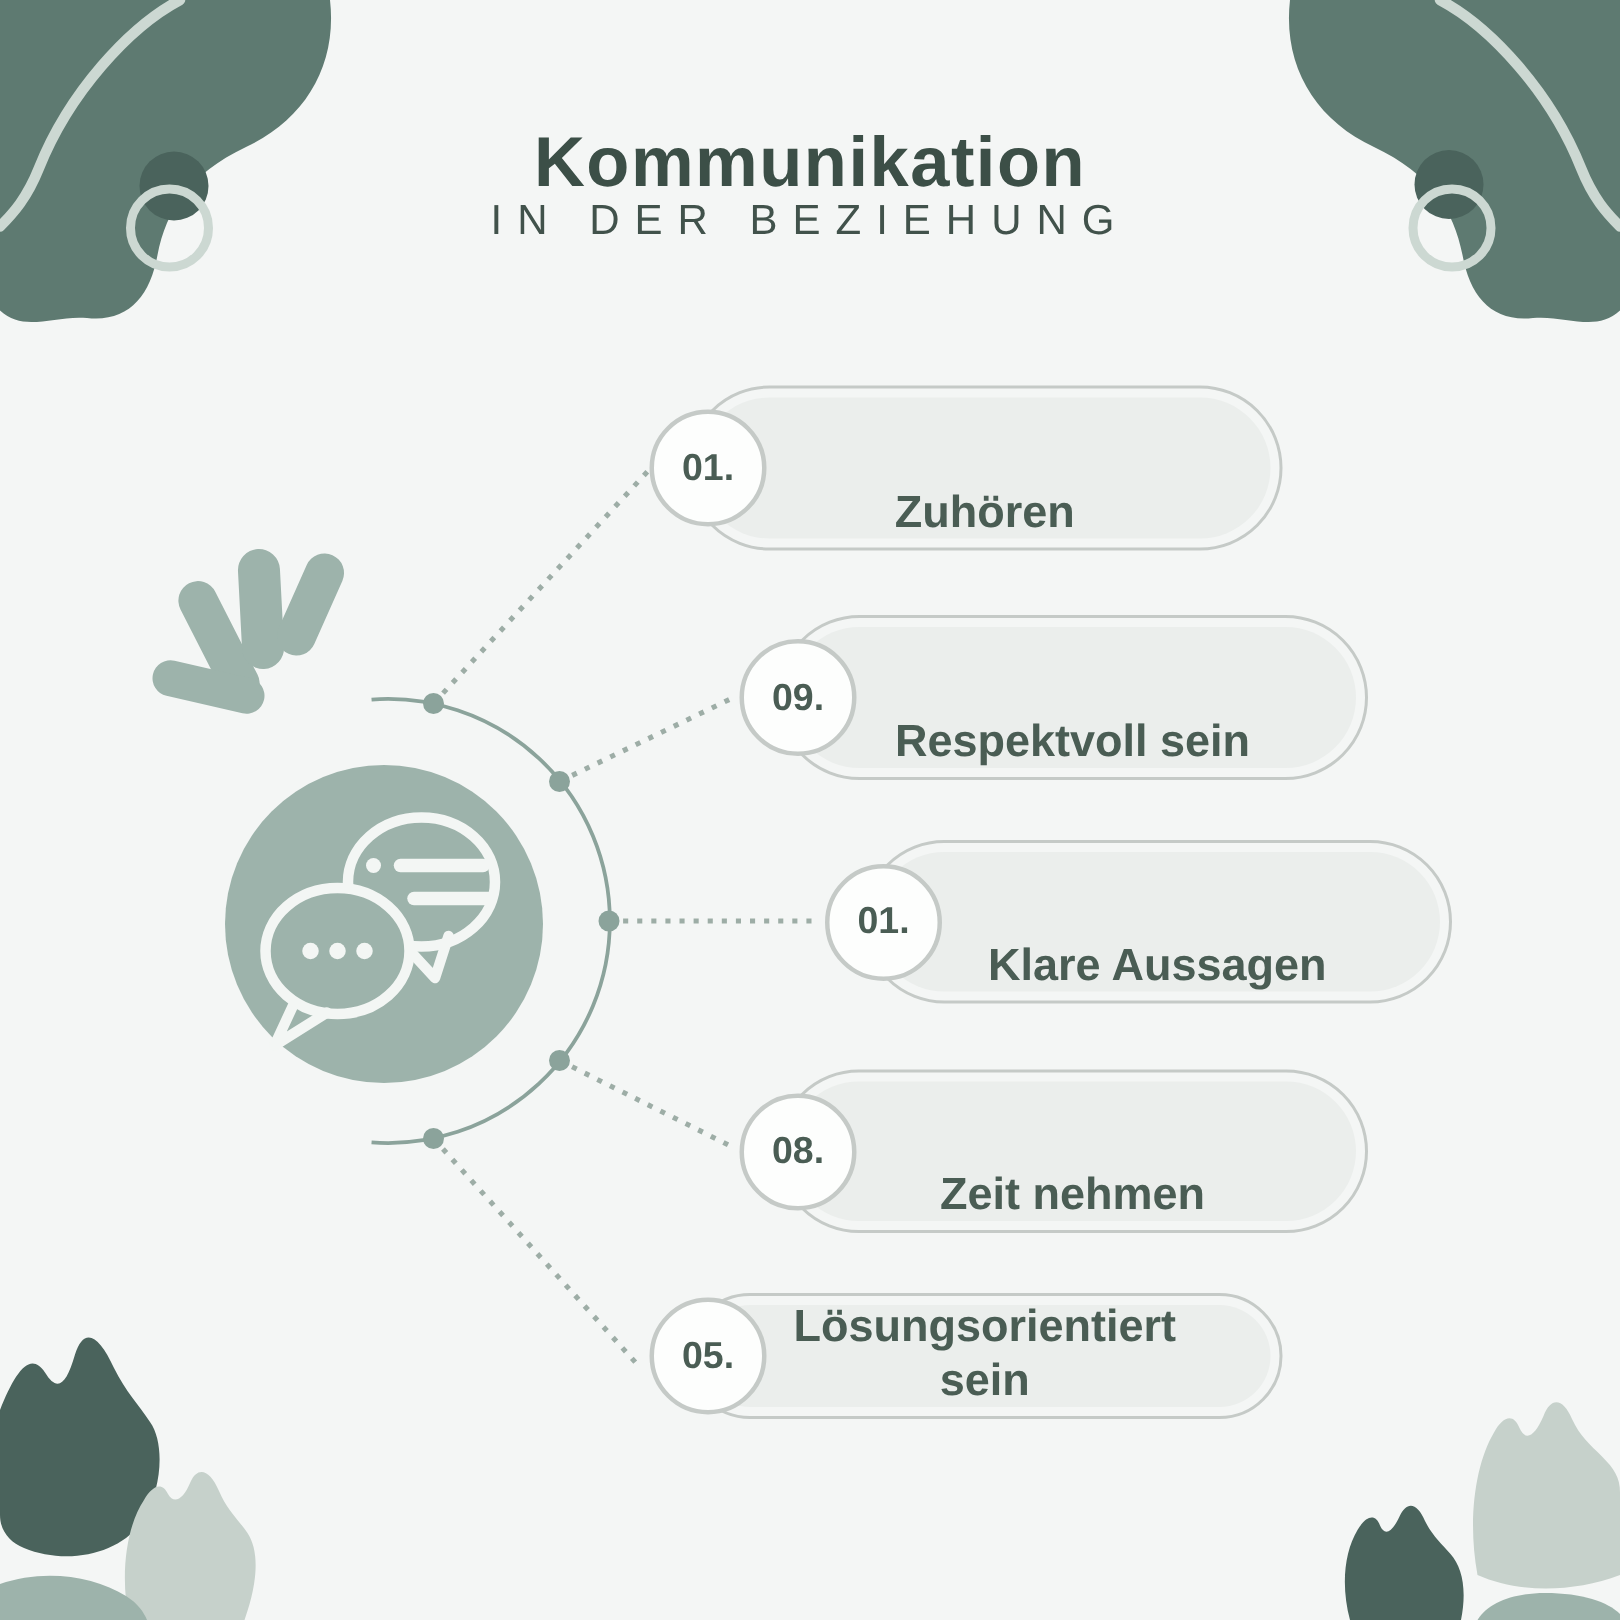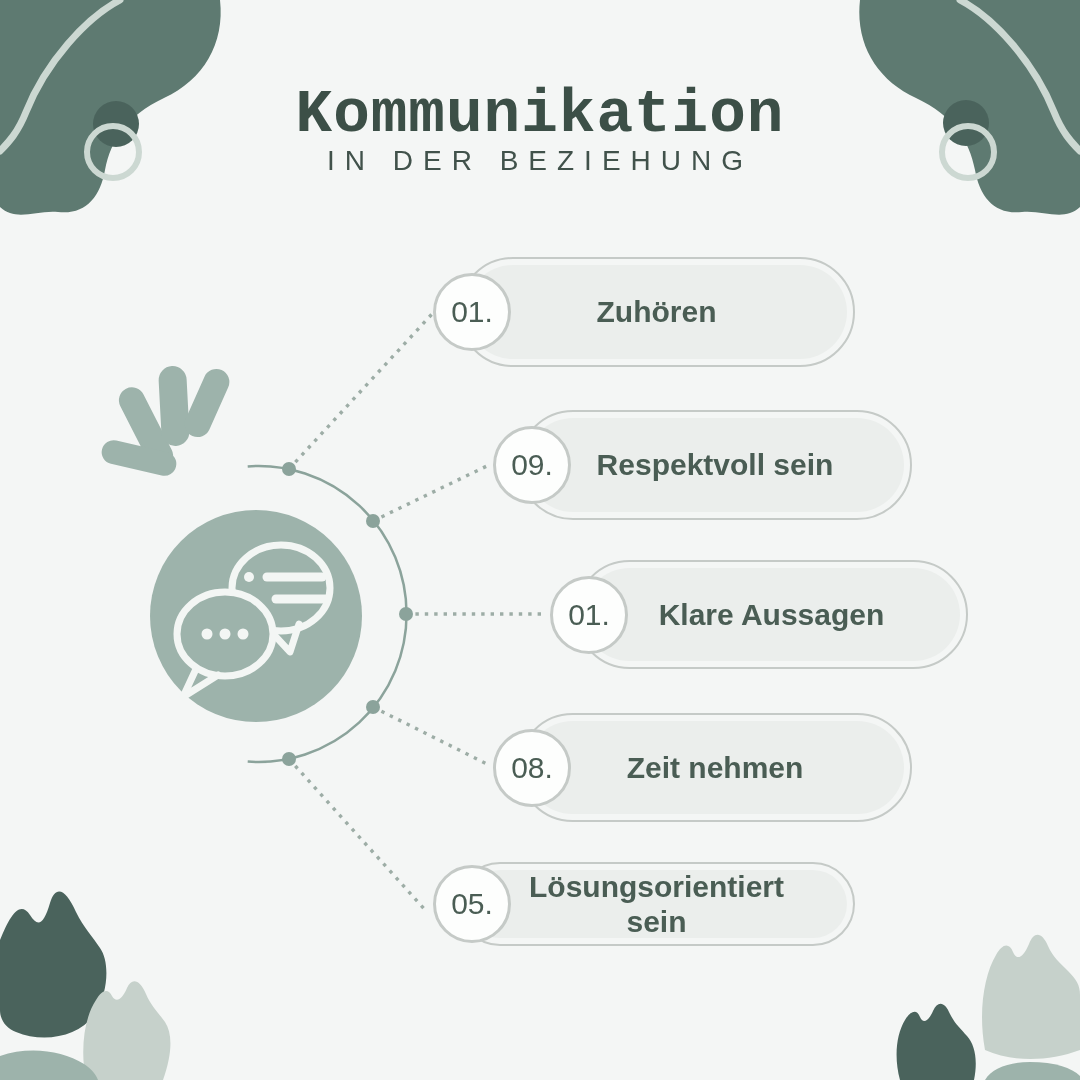--- a/index.html
+++ b/index.html
@@ -6,34 +6,34 @@
     --background:#f4f6f5; --blob:#5e7a71; --accent-dark:#4a635c; --sage:#9db3ab;
     --light-sage:#ccd8d2; --pale-sage:#c6d1cb; --pill-fill:#ebeeec; --pill-border:#c5cac7;
     --circle-fill:#fdfefd; --text:#4a5d54; --title:#3c4f47; --subtitle:#41524b;
     --node:#8ba39b; --dots:#9dada6; --icon-stroke:#f3f6f4;
   }
   html,body{margin:0;padding:0;}
   .canvas{position:relative;width:1080px;height:1080px;background:var(--background);
           overflow:hidden;font-family:"Liberation Sans",sans-serif;}
   .decor-svg{position:absolute;inset:0;width:1080px;height:1080px;}
   .header{position:absolute;left:0;right:0;top:84px;text-align:center;}
-  .title{font-family:Liberation Mono, monospace;font-weight:700;font-size:61px;line-height:1;
+  .title{font-family:Liberation Sans, sans-serif;font-weight:700;font-size:47px;line-height:1;
          color:var(--title);letter-spacing:1px;}
   .subtitle{font-size:28px;letter-spacing:10px;color:var(--subtitle);
             font-weight:400;}
   .pill{position:absolute;border:2.5px solid var(--pill-border);border-radius:999px;
         box-sizing:border-box;}
   .pill-fill{position:absolute;inset:6px;background:var(--pill-fill);border-radius:999px;
-             display:flex;align-items:center;justify-content:center;}
+             display:flex;align-items:flex-end;justify-content:center;}
   .pill-label{font-weight:700;font-size:30px;line-height:1.18;color:var(--text);
               text-align:center;}
   .pill-num{position:absolute;left:-27px;top:50%;transform:translateY(-50%);
             width:72px;height:72px;border-radius:50%;background:var(--circle-fill);
             border:3px solid var(--pill-border);display:flex;align-items:center;
-            justify-content:center;font-weight:400;font-size:30px;color:var(--text);}
+            justify-content:center;font-weight:700;font-size:25px;color:var(--text);}
   .w240 .pill-label{max-width:250px;}
   .w300 .pill-label{max-width:310px;}
 </style>
 </head>
 <body>
 
 <div class="canvas">
 
   <svg class="decor-svg" viewBox="0 0 1080 1080">
 

